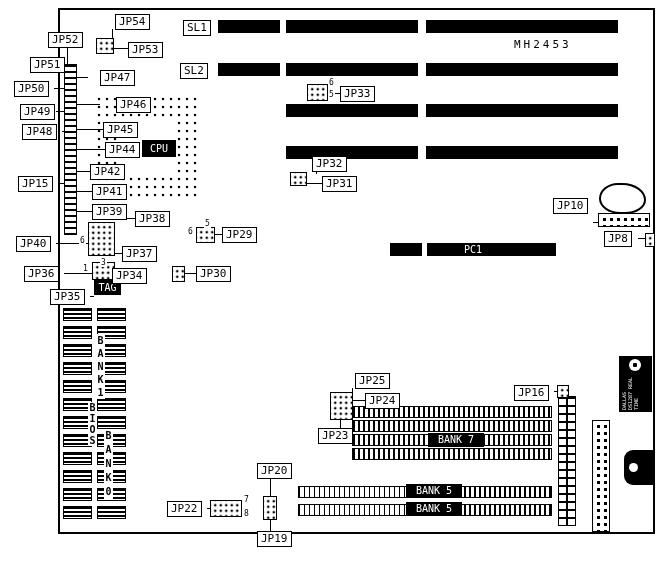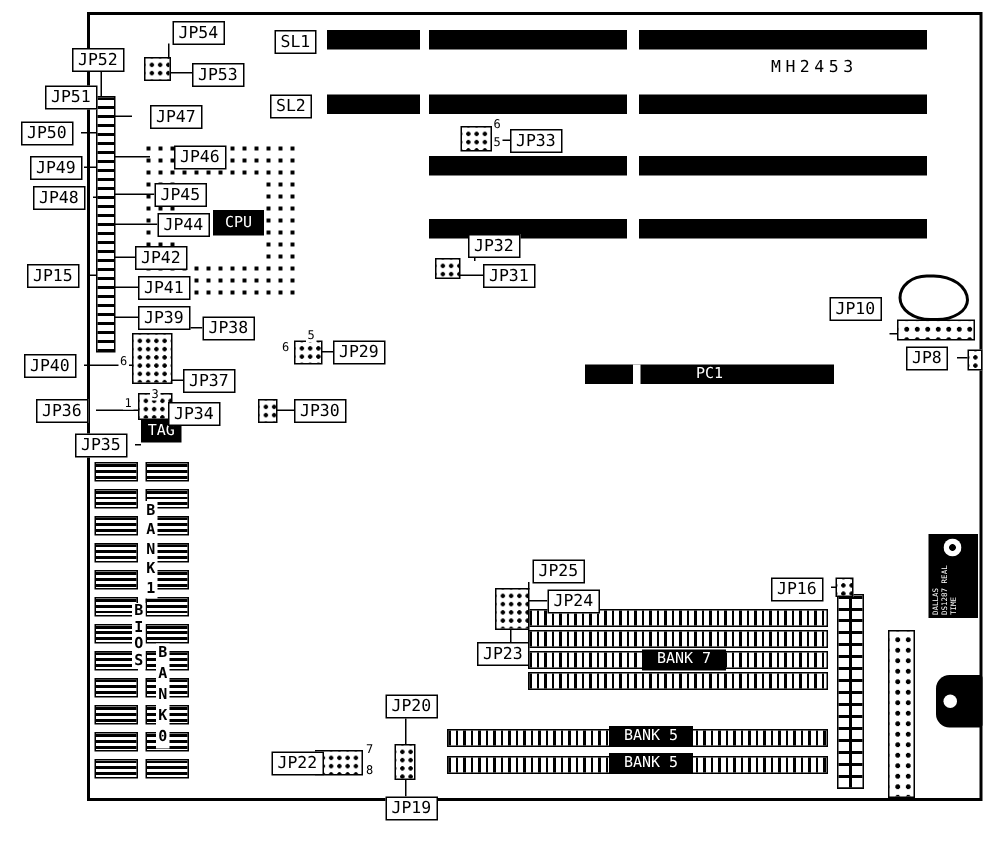--- a/index.html
+++ b/index.html
@@ -225,16 +225,16 @@
   <div class="jp" style="left:340px;top:86px">JP33</div>
   <div class="jp" style="left:312px;top:156px">JP32</div>
   <div class="jp" style="left:322px;top:176px">JP31</div>
   <div class="jp" style="left:553px;top:198px">JP10</div>
   <div class="jp" style="left:604px;top:231px">JP8</div>
   <div class="jp" style="left:355px;top:373px">JP25</div>
   <div class="jp" style="left:365px;top:393px">JP24</div>
   <div class="jp" style="left:318px;top:428px">JP23</div>
   <div class="jp" style="left:514px;top:385px">JP16</div>
   <div class="jp" style="left:257px;top:463px">JP20</div>
-  <div class="jp" style="left:181px;top:501px">JP22</div>
+  <div class="jp" style="left:167px;top:501px">JP22</div>
   <div class="jp" style="left:257px;top:531px">JP19</div>
 
 </div>
 
 </body></html>

